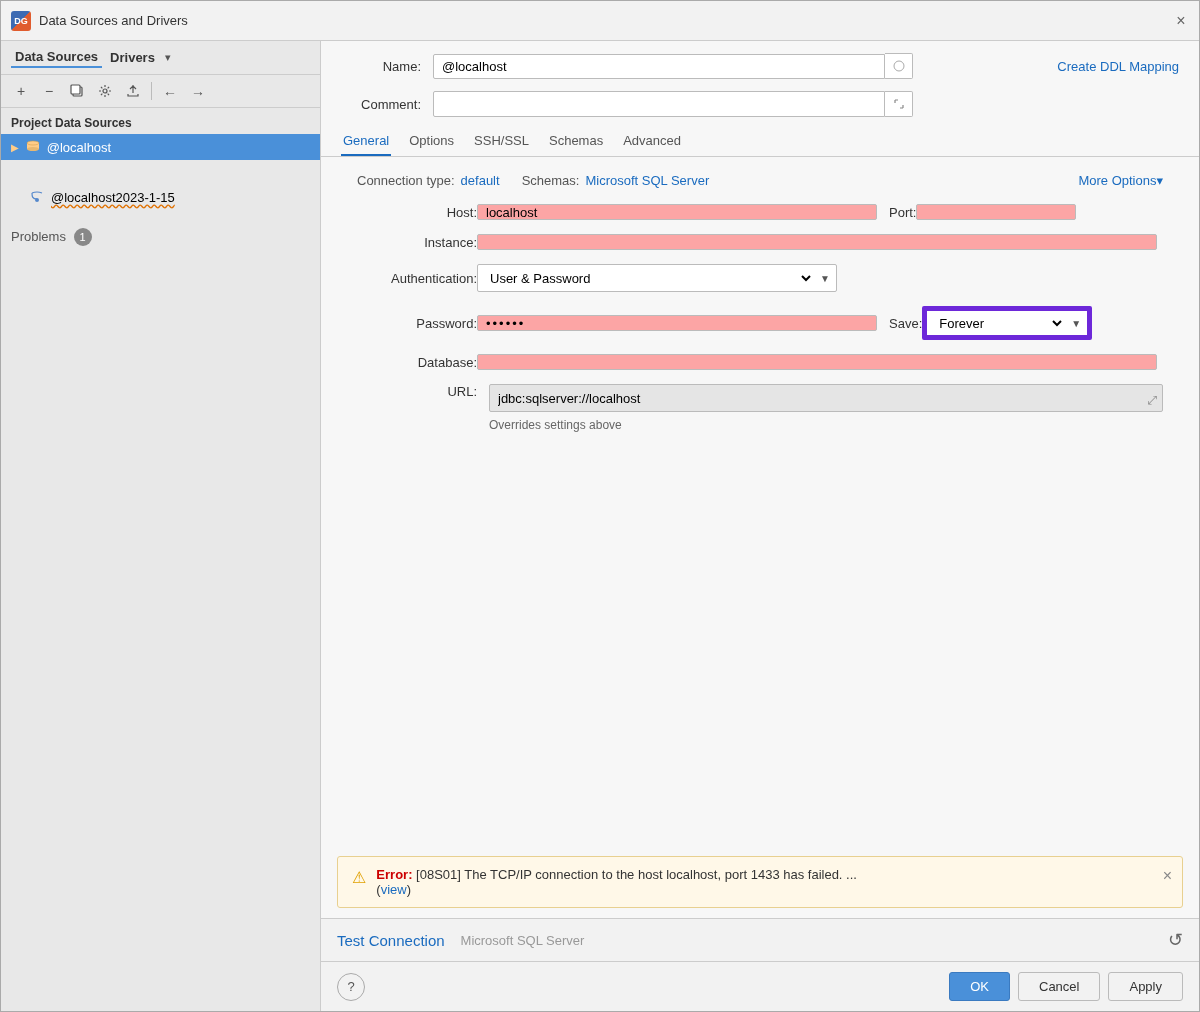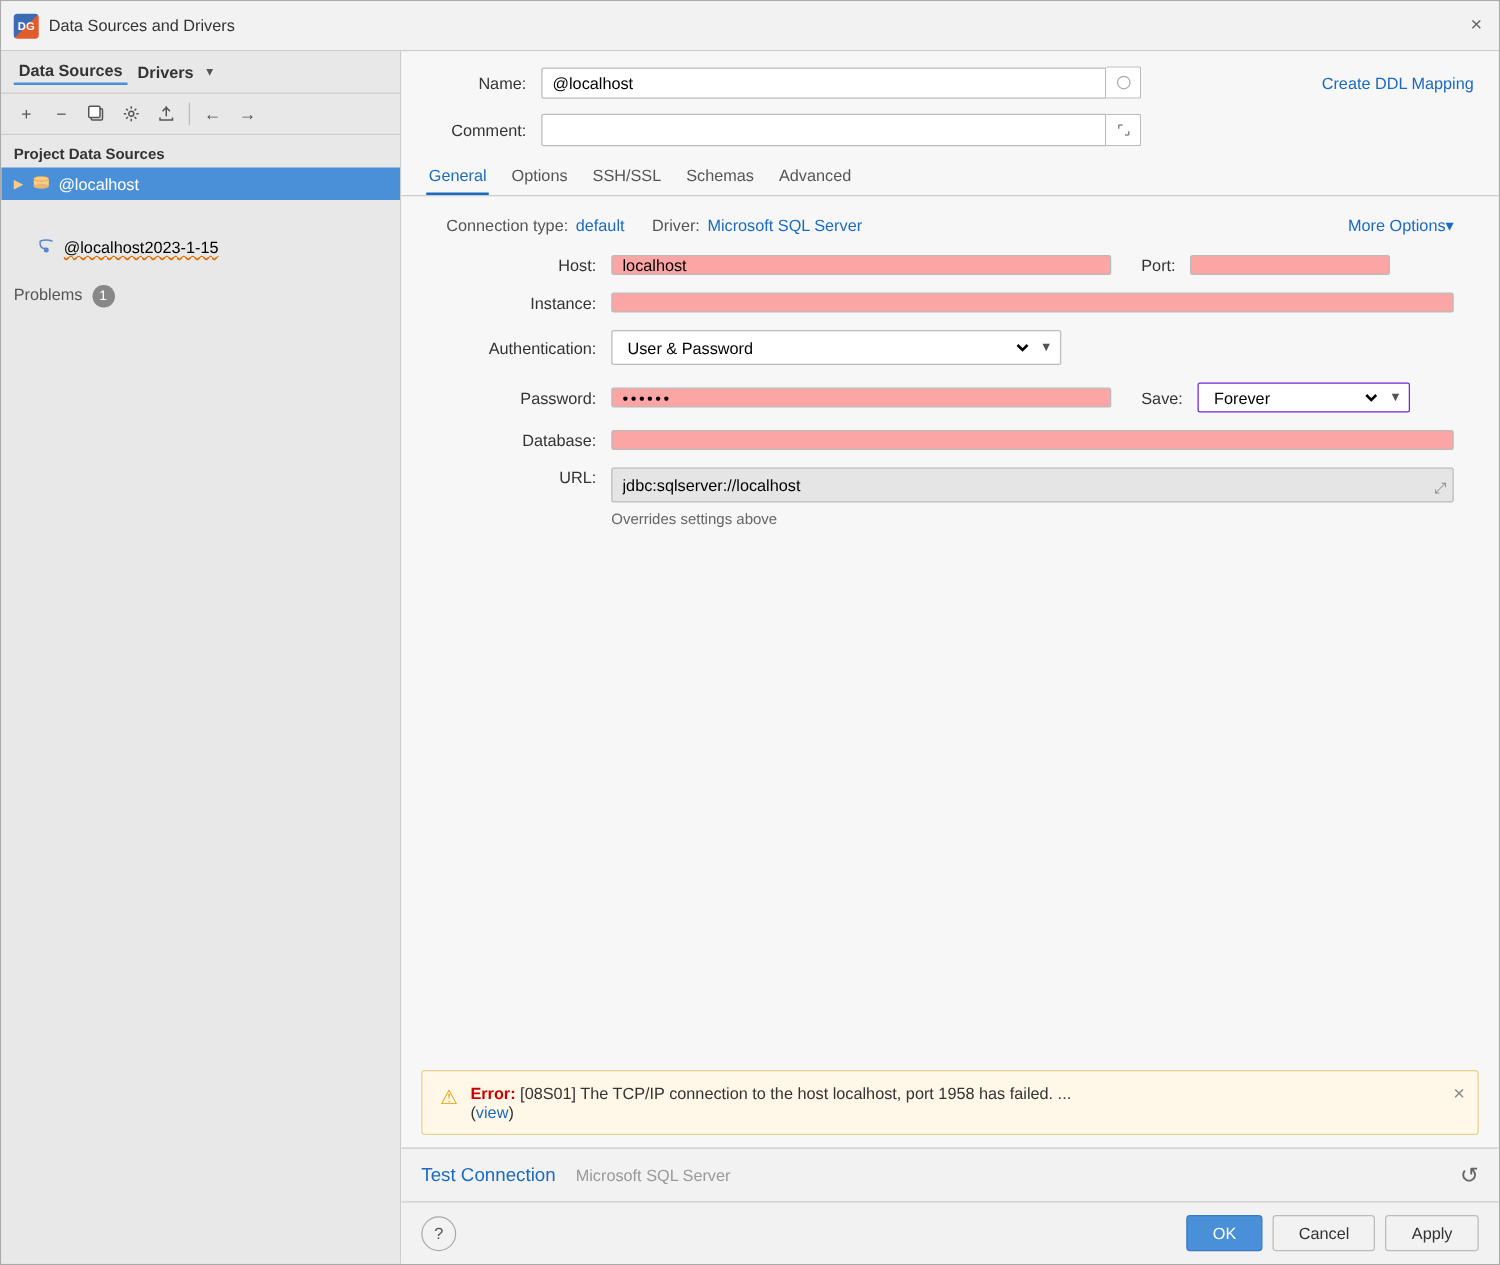--- a/index.html
+++ b/index.html
@@ -296,21 +296,20 @@
       font-size: 13px;
       cursor: pointer;
       display: flex;
       align-items: center;
       gap: 0;
     }
     .form-row {
       display: flex;
       align-items: center;
       margin-bottom: 14px;
-      gap: 12px;
     }
     .form-label {
       font-size: 13px;
       color: #333;
       width: 120px;
       text-align: right;
       flex-shrink: 0;
     }
     .form-input {
       border: 1px solid #bbb;
@@ -356,25 +355,25 @@
     .user-input { width: 400px; }
     .pass-input { width: 400px; letter-spacing: 2px; }
     .save-label {
       font-size: 13px;
       color: #333;
       margin-left: 12px;
     }
     .save-select-wrap {
       display: flex;
       align-items: center;
-      border: 1px solid #6d28d9;
+      border: 5px solid #6d28d9;
       background: white;
       border-radius: 2px;
       width: 170px;
-      height: 24px;
+      height: 34px;
     }
     .save-select {
       flex: 1;
       border: none;
       background: transparent;
       padding: 0 8px;
       font-size: 13px;
       outline: none;
       cursor: pointer;
     }
@@ -618,21 +617,21 @@
         <span class="tab">SSH/SSL</span>
         <span class="tab">Schemas</span>
         <span class="tab">Advanced</span>
       </div>
 
       <div class="content-area">
 
         <div class="connection-type-row">
           <span class="conn-label">Connection type:</span>
           <span class="conn-link">default</span>
-          <span class="conn-label" style="margin-left:16px;">Driver:</span>
+          <span class="conn-label" style="margin-left:16px;">Schemas:</span>
           <span class="conn-link">Microsoft SQL Server</span>
           <div class="more-options">
             <span>More Options</span>
             <span>▾</span>
           </div>
         </div>
 
         <div class="form-row">
           <span class="form-label">Host:</span>
           <input class="form-input host-input" type="text" value="localhost" style="">
@@ -684,21 +683,21 @@
             <span class="url-expand">⤢</span>
           </div>
         </div>
         <div class="url-note">Overrides settings above</div>
       </div>
 
       <div class="error-bar">
         <span class="error-icon">⚠</span>
         <div class="error-text">
           <strong>Error:</strong>
-          <span> [08S01] The TCP/IP connection to the host localhost, port 1958 has failed. ...</span>
+          <span> [08S01] The TCP/IP connection to the host localhost, port 1433 has failed. ...</span>
           <br>
           <span>(</span><span class="error-link">view</span><span>)</span>
         </div>
         <span class="error-close">×</span>
       </div>
 
       <div class="bottom-bar">
         <span class="test-conn">Test Connection</span>
         <span class="driver-label">Microsoft SQL Server</span>
         <span class="refresh-btn">↺</span>

